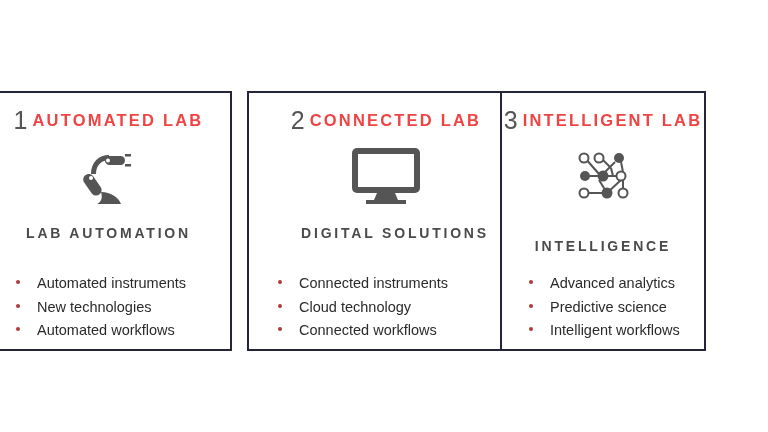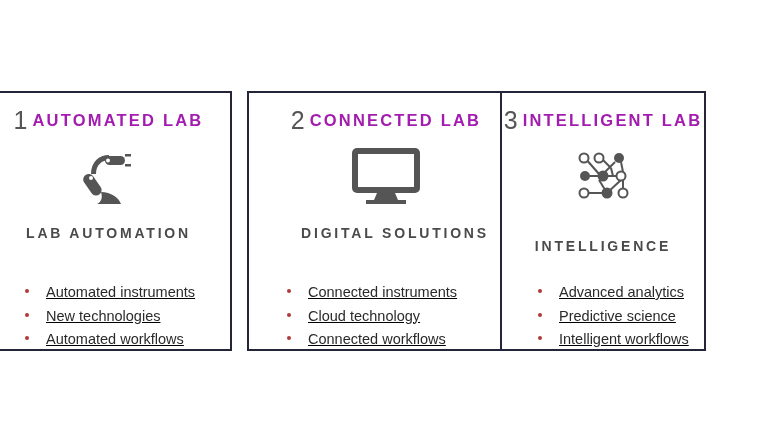--- a/index.html
+++ b/index.html
@@ -12,32 +12,32 @@
     border:2px solid #25253a; box-sizing:border-box; background:#fff;
   }
   .card-title {
     position:absolute; top:12px; left:0; right:0; text-align:center;
     white-space:nowrap; line-height:28px;
   }
   .num {
     font-size:25px; color:#555; font-weight:normal; vertical-align:middle; margin-right:5px;
   }
   .title-text {
-    font-size:16.5px; font-weight:bold; letter-spacing:2.2px; color:#a21caf; vertical-align:middle;text-align:center;
+    font-size:16.5px; font-weight:bold; letter-spacing:2.2px; color:#ef4444; vertical-align:middle;text-align:center;
   }
   .icon-wrap {
     position:absolute; top:50px; left:0; right:0; height:66px;
     display:flex; justify-content:center; align-items:center;
   }
   .subtitle {
     position:absolute; left:0; right:0; text-align:center;
     font-size:14px; font-weight:bold; letter-spacing:2.8px; color:#4a4a4a; line-height:14px;
   }
   .bullets {
-    position:absolute; top:176px; list-style:none; margin:12px; padding:0;text-decoration:underline;
+    position:absolute; top:176px; list-style:none; margin:3px; padding:0;
   }
   .bullets li {
     font-size:14.5px; color:#2a2a2a; line-height:23.5px; white-space:nowrap;
   }
   .bullet-dot {
     display:inline-block; width:4px; height:4px; border-radius:50%; background:#b03a3a;
     margin-right:17px; vertical-align:middle; position:relative; top:-2px;
   }
 </style>
 </head>

